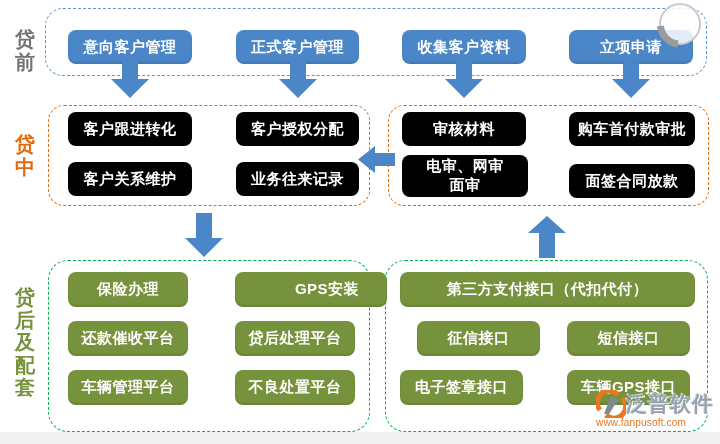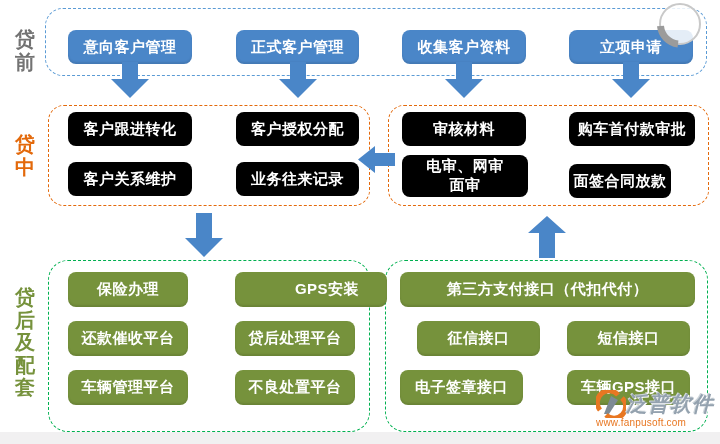--- a/index.html
+++ b/index.html
@@ -25,21 +25,21 @@
     z-index:2;box-shadow:inset 0 -2px 2px rgba(0,0,0,0.10);letter-spacing:0.5px;
   }
   .bx.blue{background:#4A86C8;}
   .bx.orange{background:#000000;}
   .bx.green{background:#76923C;}
   .bx.two-line{flex-direction:column;line-height:1.25;height:42px;}
   .arrow{position:absolute;z-index:3;}
   .arrow svg{display:block;}
   .curl{position:absolute;left:648px;top:0px;z-index:4;}
   .watermark{position:absolute;left:596px;top:390px;width:122px;z-index:5;}
-  .wm-row{display:flex;align-items:flex-start;font-style:italic;}
+  .wm-row{display:flex;align-items:flex-start;}
   .wm-brand{font-size:21px;font-weight:bold;color:#94A2AF;letter-spacing:1px;
     text-shadow:1px 1px 0 #ffffff,-1px -1px 0 #cdd5da;}
   .wm-url{font-size:10px;font-weight:normal;color:#E87722;margin-top:-1px;letter-spacing:0.2px;}
 </style>
 </head>
 <body>
 
 <div class="stage">
 
   <div class="footer-bar"></div>
@@ -63,21 +63,21 @@
   <div class="bx orange" style="left:236px;top:112px;width:123px;">客户授权分配</div>
   <div class="bx orange" style="left:68px;top:162px;width:124px;">客户关系维护</div>
   <div class="bx orange" style="left:236px;top:162px;width:123px;">业务往来记录</div>
 
   <div class="bx orange" style="left:402px;top:112px;width:124px;">审核材料</div>
   <div class="bx orange" style="left:569px;top:112px;width:126px;">购车首付款审批</div>
   <div class="bx orange two-line" style="left:402px;top:155px;width:126px;">
     <span>电审、网审</span>
     <span>面审</span>
   </div>
-  <div class="bx orange" style="left:569px;top:164px;width:102px;">面签合同放款</div>
+  <div class="bx orange" style="left:569px;top:164px;width:126px;">面签合同放款</div>
 
   <div class="bx green" style="left:68px;top:272px;width:120px;height:35px;">保险办理</div>
   <div class="bx green" style="left:235px;top:272px;width:120px;height:35px;padding-left:32px;">GPS安装</div>
   <div class="bx green" style="left:68px;top:321px;width:120px;height:35px;">还款催收平台</div>
   <div class="bx green" style="left:235px;top:321px;width:120px;height:35px;">贷后处理平台</div>
   <div class="bx green" style="left:68px;top:370px;width:120px;height:35px;">车辆管理平台</div>
   <div class="bx green" style="left:235px;top:370px;width:120px;height:35px;">不良处置平台</div>
 
   <div class="bx green" style="left:400px;top:272px;width:295px;height:35px;">第三方支付接口（代扣代付）</div>
   <div class="bx green" style="left:400px;top:321px;width:123px;height:35px;margin-left:17px;">征信接口</div>

